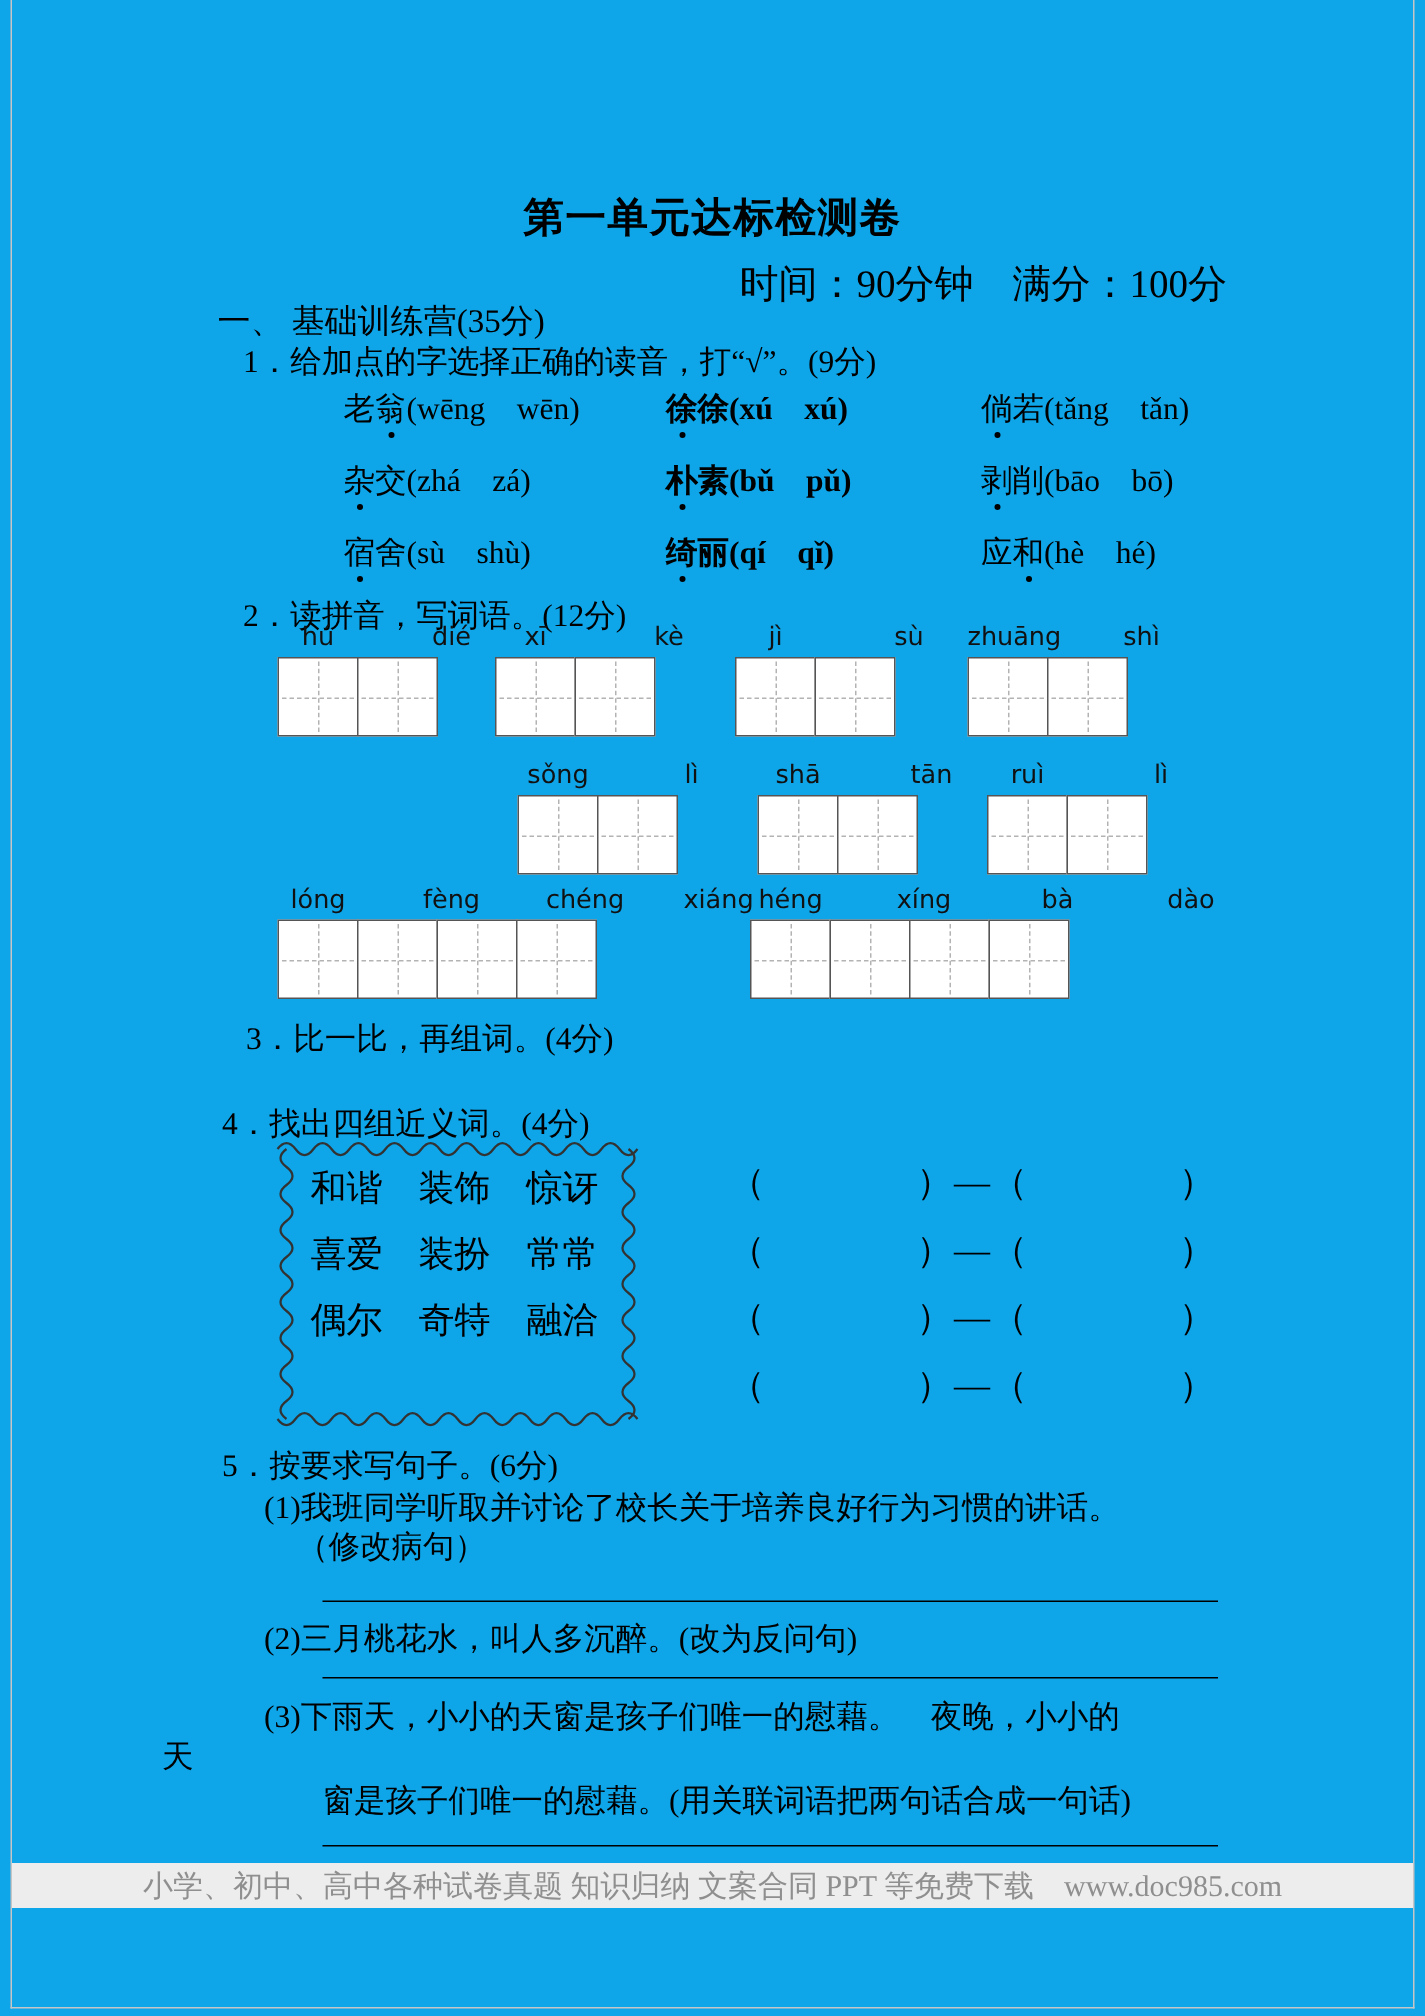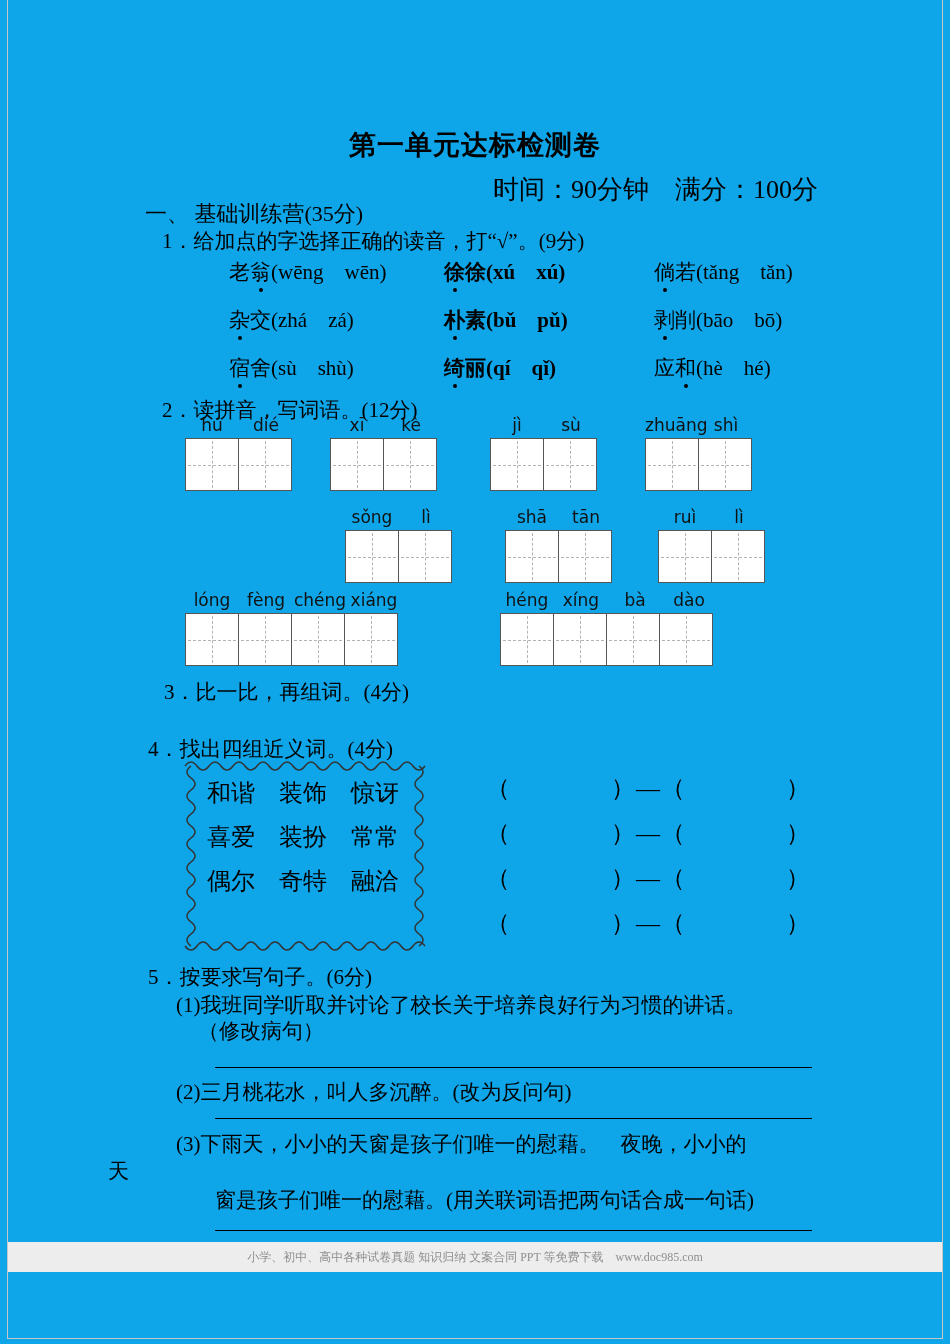--- a/index.html
+++ b/index.html
@@ -26,21 +26,21 @@
   .q1row  { display:flex; height:48px;margin-left:44px; }
   .q1c1 { width:215px; } .q1c2 { width:210px;font-weight:bold; }
   .dc { position:relative; display:inline-block; }
   .dc::after {
     content:""; position:absolute; left:50%; margin-left:-2px; bottom:-6px;
     width:4px; height:4px; border-radius:50%; background:#000;
   }
 
   
   .grp { position:absolute; }
-  .pyrow { display:flex; font-family:"DejaVu Sans", sans-serif; font-size:17px; color:#111; margin-bottom:3px; }
+  .pyrow { display:flex; font-family:"DejaVu Sans", sans-serif; font-size:17px; color:#111; margin-bottom:3px;gap:35px; }
   .pyrow span { width:54px; text-align:center; }
   .tzg { display:flex; }
   .cell { width:54px; height:53px; border:1px solid #555; position:relative; background:#fff; }
   .cell + .cell { margin-left:-1px; }
   .cell::before { content:""; position:absolute; top:2px; bottom:2px; left:50%; border-left:1px dashed #b3b3b3; }
   .cell::after  { content:""; position:absolute; left:2px; right:2px; top:50%; border-top:1px dashed #b3b3b3; }
 
   
   .synbox { position:absolute; left:183px; top:758px; width:244px; height:196px; }
   .synbox svg { position:absolute; left:0; top:0; }
@@ -49,21 +49,21 @@
 
   
   .q5line { position:absolute; font-size:21px; }
   .blank { position:absolute; height:0; border-bottom:1px solid #000; width:597px; left:215px; }
 
   
   .footer {
     position:absolute; left:8px; right:8px; top:1242px; height:30px;
     background:#ededed; display:flex; align-items:center; justify-content:center;
   }
-  .footer span { font-size:12px; color:#8f8f8f; }
+  .footer span { font-size:20px; color:#8f8f8f; }
 </style>
 </head>
 <body>
 
 <div class="page">
   <div class="frame"></div>
 
   <div class="title">第一单元达标检测卷</div>
   <div class="meta">时间：90分钟　满分：100分</div>
   <div class="sec">一、 基础训练营(35分)</div>

